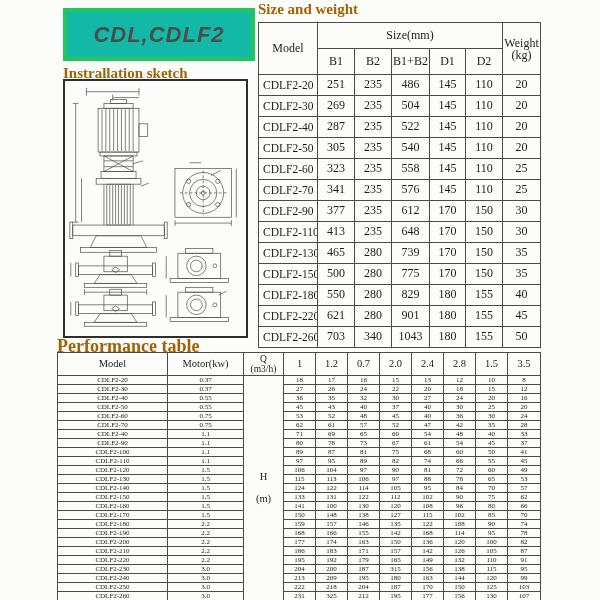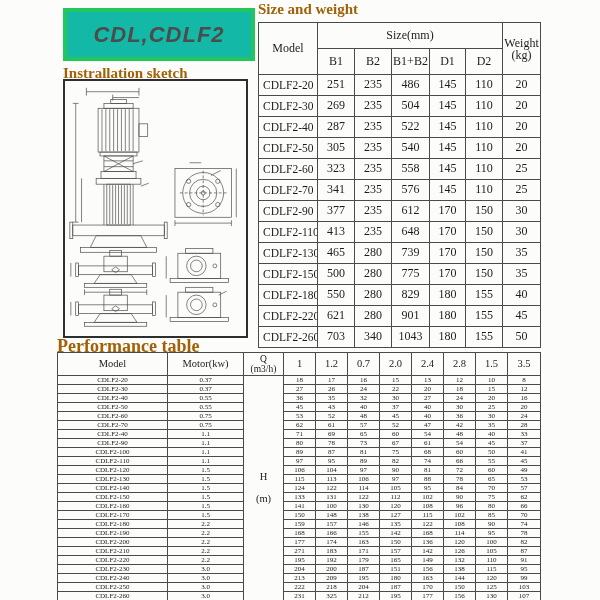--- a/index.html
+++ b/index.html
@@ -588,21 +588,21 @@
           <td>163</td>
           <td>150</td>
           <td>136</td>
           <td>120</td>
           <td>100</td>
           <td>82</td>
         </tr>
         <tr>
           <td>CDLF2-210</td>
           <td>2.2</td>
-          <td>271</td>
+          <td>186</td>
           <td>183</td>
           <td>171</td>
           <td>157</td>
           <td>142</td>
           <td>126</td>
           <td>105</td>
           <td>87</td>
         </tr>
         <tr>
           <td>CDLF2-220</td>
@@ -615,21 +615,21 @@
           <td>132</td>
           <td>110</td>
           <td>91</td>
         </tr>
         <tr>
           <td>CDLF2-230</td>
           <td>3.0</td>
           <td>204</td>
           <td>200</td>
           <td>187</td>
-          <td>151</td>
+          <td>315</td>
           <td>156</td>
           <td>138</td>
           <td>115</td>
           <td>95</td>
         </tr>
         <tr>
           <td>CDLF2-240</td>
           <td>3.0</td>
           <td>213</td>
           <td>209</td>

